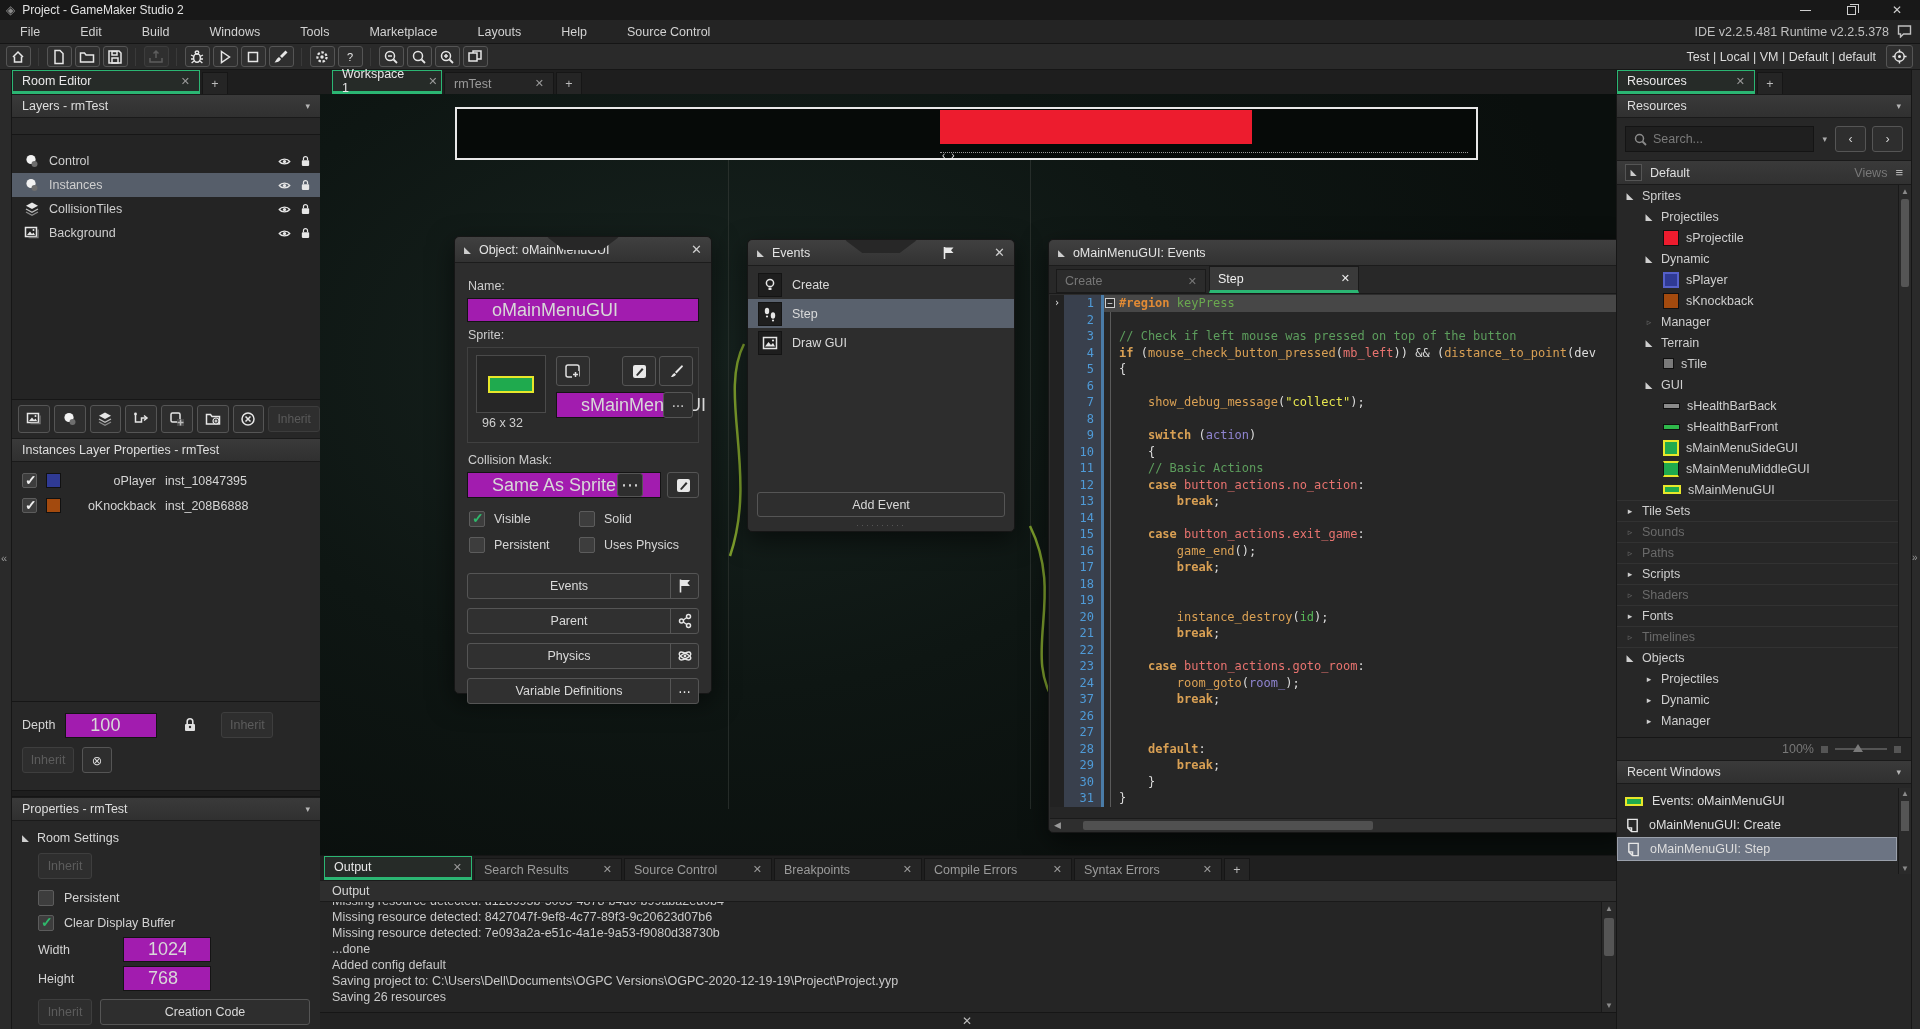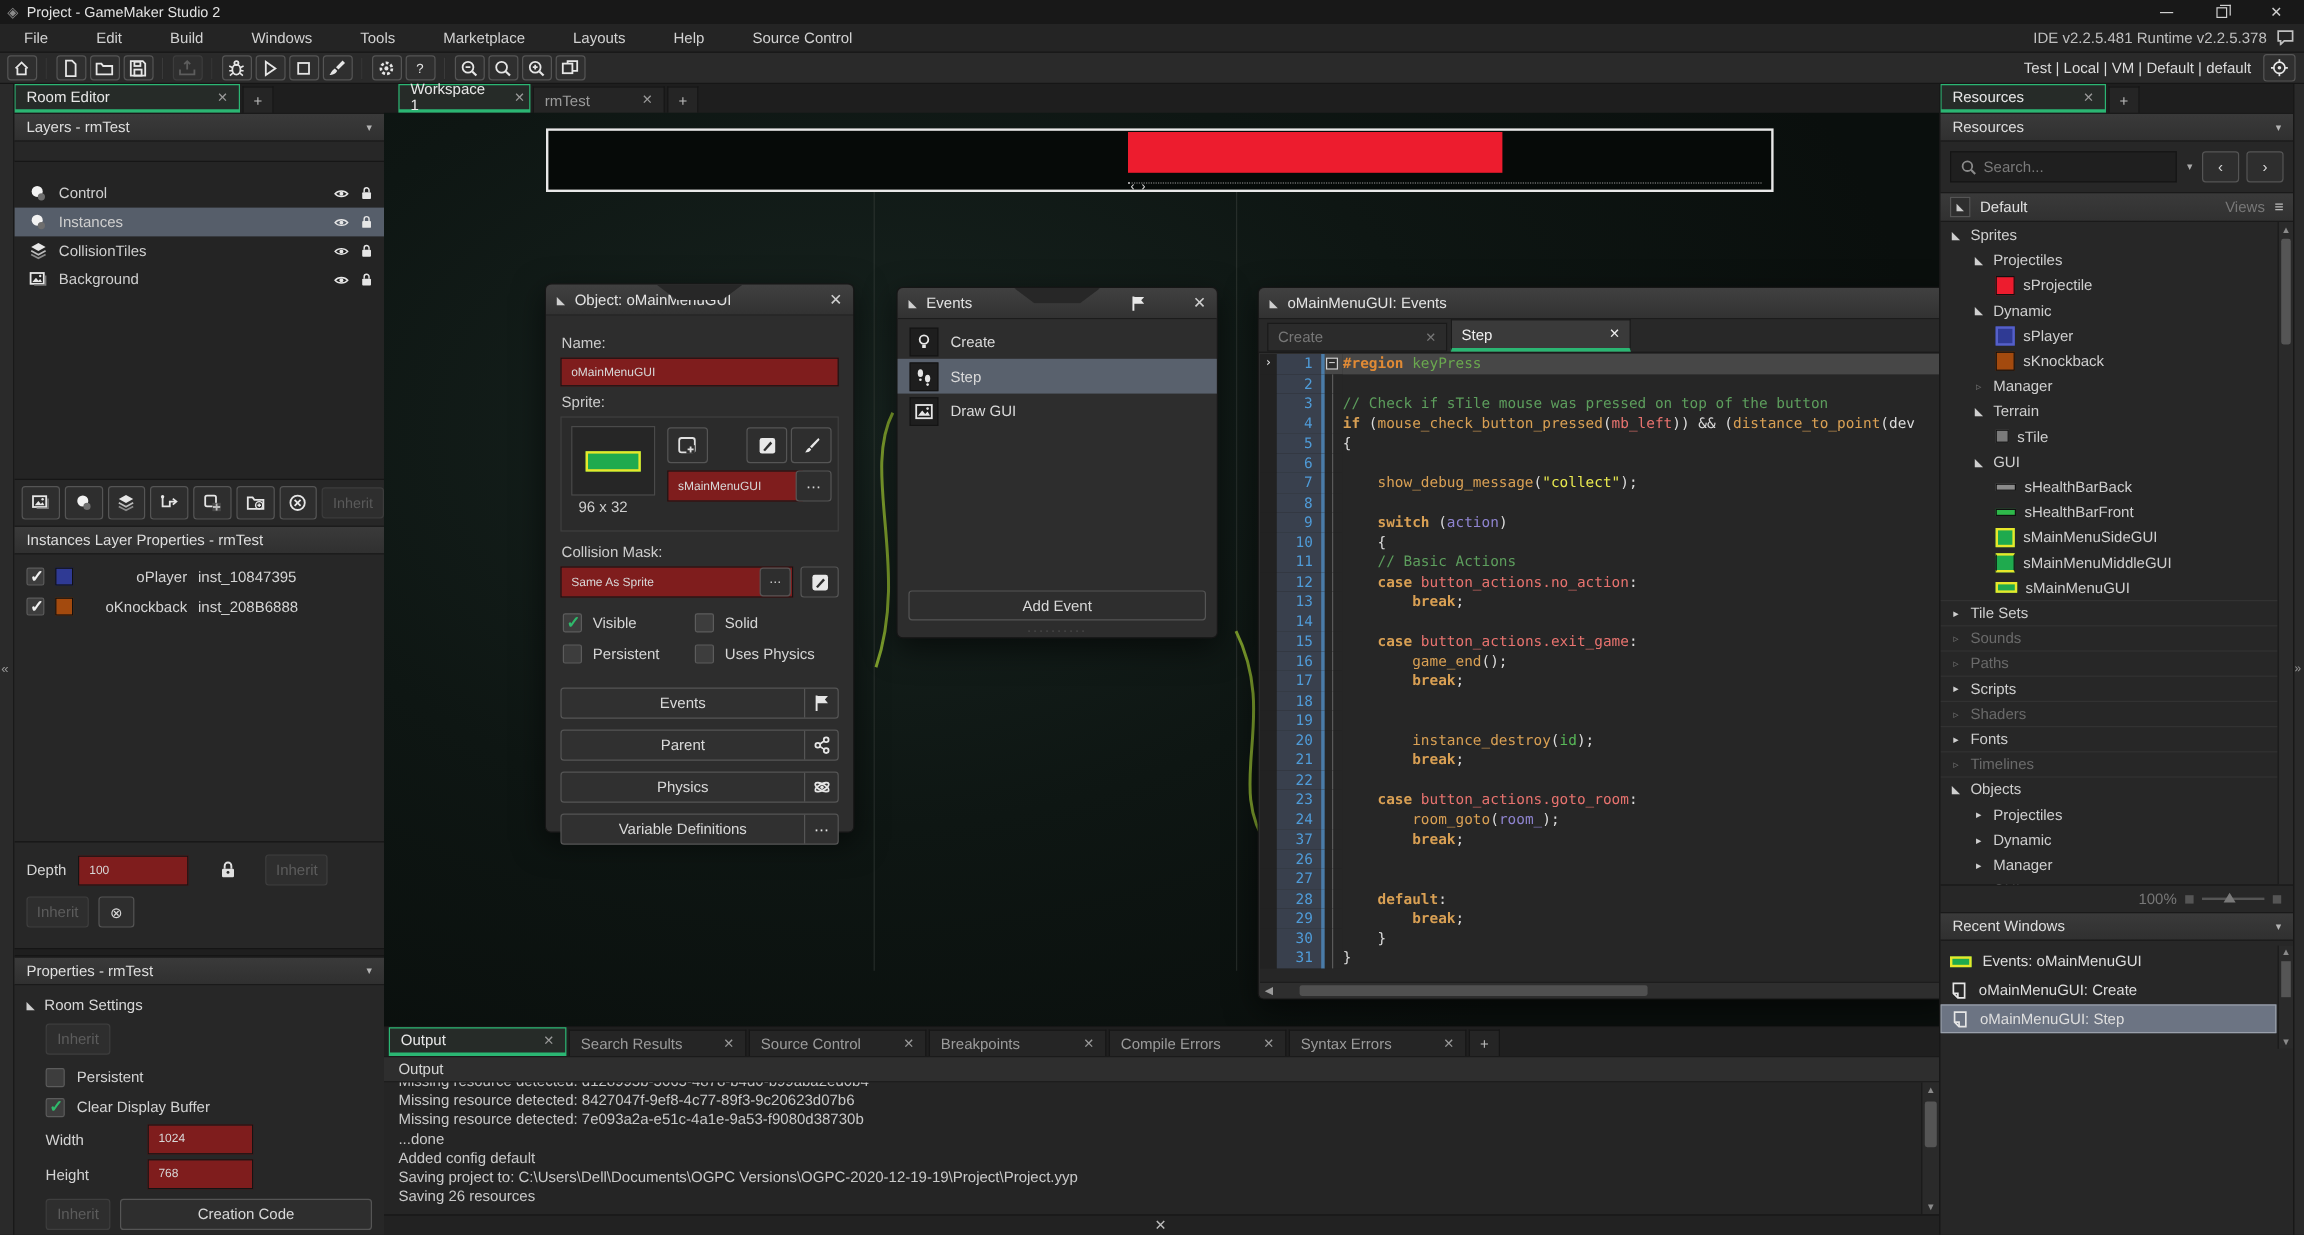--- a/index.html
+++ b/index.html
@@ -31,21 +31,21 @@
   .tab { height:22px; display:flex; align-items:center; padding:0 9px; background:#252525; color:#9b9b9b;
     border:1px solid #161616; border-bottom:none; margin-right:2px; font-size:12.5px; gap:24px; }
   .tab.active { background:#262b28; color:#e8e8e8; border:1px solid #2bb673; border-bottom:3px solid #2bb673; height:24px; }
   .tab .x { color:#9a9a9a; font-size:11px; }
   .tab.plus { width:26px; justify-content:center; color:#bbb; }
   .phead { height:24px; background:linear-gradient(#3a3a3a,#303030); border-top:1px solid #1a1a1a; border-bottom:1px solid #1a1a1a;
     display:flex; align-items:center; padding:0 10px; color:#dedede; position:relative; }
   .phead .chev { position:absolute; right:10px; color:#b5b5b5; font-size:9px; }
   .ibtn { border:1px solid #555; border-radius:3px; background:#2e2e2e; color:#d8d8d8; display:flex; align-items:center; justify-content:center; }
   .ibtn.dim { border-color:#3c3c3c; color:#5a5a5a; }
-  .tinput { background:#7f1d1d; border:1px solid #141414; color:#d8d8d8; padding:0 8px; font-size:10px; font-family:"Liberation Sans",sans-serif; }
+  .tinput { background:#a21caf; border:1px solid #141414; color:#d8d8d8; padding:0 24px; font-size:18px; font-family:"Liberation Sans",sans-serif; }
   .cbx { width:16px; height:16px; border:1px solid #5c5c5c; background:#3d3d3d; border-radius:2px; position:relative; flex:none; }
   .cbx.on-green::after { content:"\2713"; position:absolute; left:2px; top:-2px; color:#2fb96b; font-size:14px; font-weight:bold; }
   .cbx.on-white::after { content:"\2713"; position:absolute; left:2px; top:-2px; color:#f0f0f0; font-size:14px; font-weight:bold; }
 
   
   #left-strip { position:absolute; left:0; top:70px; width:12px; height:959px; background:#2a2a2a; border-right:1px solid #161616; }
   #left-strip .collapse { position:absolute; top:482px; left:1px; color:#999; font-size:11px; }
   #left-panel { position:absolute; left:12px; top:70px; width:308px; height:959px; background:#272727; overflow:hidden; }
   #layers-list { margin-top:16px; height:266px; background:#242424; border-top:1px solid #161616; border-bottom:1px solid #161616; padding-top:14px; }
   .layer-row { height:24px; display:flex; align-items:center; padding:0 8px 0 12px; gap:9px; color:#cfcfcf; }
@@ -784,21 +784,21 @@
           <span class="cx">✕</span>
         </div>
         <div class="ctab active">
           <span>Step</span>
           <span class="cx">✕</span>
         </div>
       </div>
     <div id="code-body">
         <div class="cline region"><span class="marg">›</span><span class="num">1</span><span class="fold"><span class="fbox">−</span></span><span class="ct"><span class="tk-r">#region</span><span class="tk-rn"> keyPress</span></span></div>
         <div class="cline"><span class="marg"></span><span class="num">2</span><span class="fold vline"></span><span class="ct"></span></div>
-        <div class="cline"><span class="marg"></span><span class="num">3</span><span class="fold vline"></span><span class="ct"><span class="tk-c">// Check if sTile mouse was pressed on top of the button</span></span></div>
+        <div class="cline"><span class="marg"></span><span class="num">3</span><span class="fold vline"></span><span class="ct"><span class="tk-c">// Check if left mouse was pressed on top of the button</span></span></div>
         <div class="cline"><span class="marg"></span><span class="num">4</span><span class="fold vline"></span><span class="ct"><span class="tk-k">if</span><span class="tk-p"> (</span><span class="tk-f">mouse_check_button_pressed</span><span class="tk-p">(</span><span class="tk-e">mb_left</span><span class="tk-p">)) &amp;&amp; (</span><span class="tk-f">distance_to_point</span><span class="tk-p">(dev</span></span></div>
         <div class="cline"><span class="marg"></span><span class="num">5</span><span class="fold vline"></span><span class="ct"><span class="tk-p">{</span></span></div>
         <div class="cline"><span class="marg"></span><span class="num">6</span><span class="fold vline"></span><span class="ct"></span></div>
         <div class="cline"><span class="marg"></span><span class="num">7</span><span class="fold vline"></span><span class="ct"><span class="tk-p">    </span><span class="tk-f">show_debug_message</span><span class="tk-p">(</span><span class="tk-s">"collect"</span><span class="tk-p">);</span></span></div>
         <div class="cline"><span class="marg"></span><span class="num">8</span><span class="fold vline"></span><span class="ct"></span></div>
         <div class="cline"><span class="marg"></span><span class="num">9</span><span class="fold vline"></span><span class="ct"><span class="tk-p">    </span><span class="tk-k">switch</span><span class="tk-p"> (</span><span class="tk-v">action</span><span class="tk-p">)</span></span></div>
         <div class="cline"><span class="marg"></span><span class="num">10</span><span class="fold vline"></span><span class="ct"><span class="tk-p">    {</span></span></div>
         <div class="cline"><span class="marg"></span><span class="num">11</span><span class="fold vline"></span><span class="ct"><span class="tk-p">    </span><span class="tk-c">// Basic Actions</span></span></div>
         <div class="cline"><span class="marg"></span><span class="num">12</span><span class="fold vline"></span><span class="ct"><span class="tk-p">    </span><span class="tk-k">case</span><span class="tk-p"> </span><span class="tk-e">button_actions.no_action</span><span class="tk-p">:</span></span></div>
         <div class="cline"><span class="marg"></span><span class="num">13</span><span class="fold vline"></span><span class="ct"><span class="tk-p">        </span><span class="tk-k">break</span><span class="tk-p">;</span></span></div>

